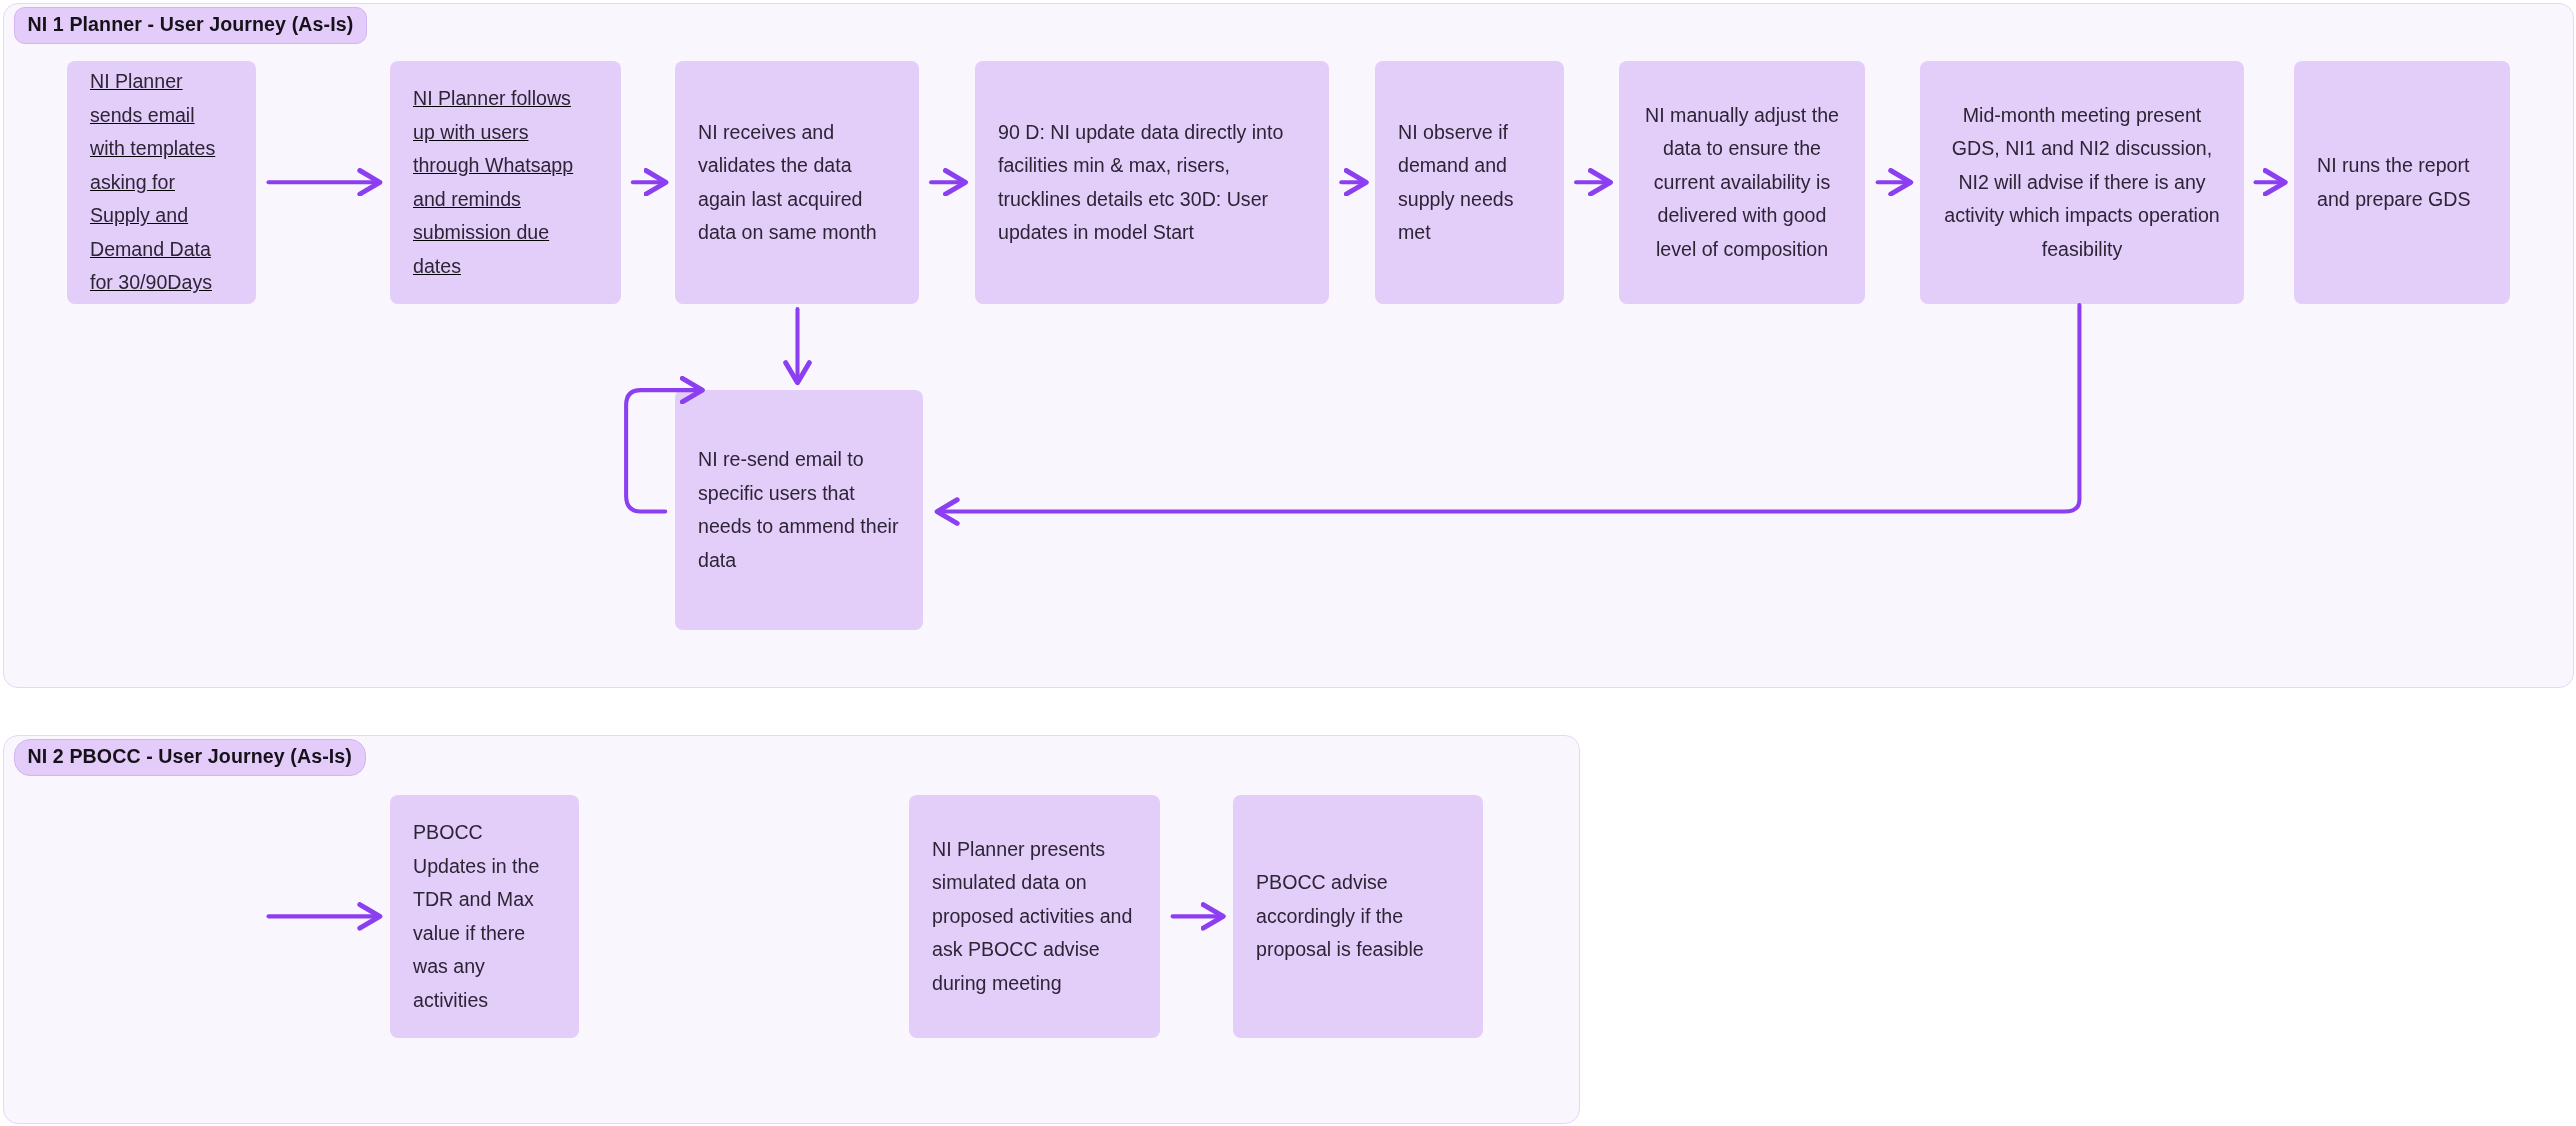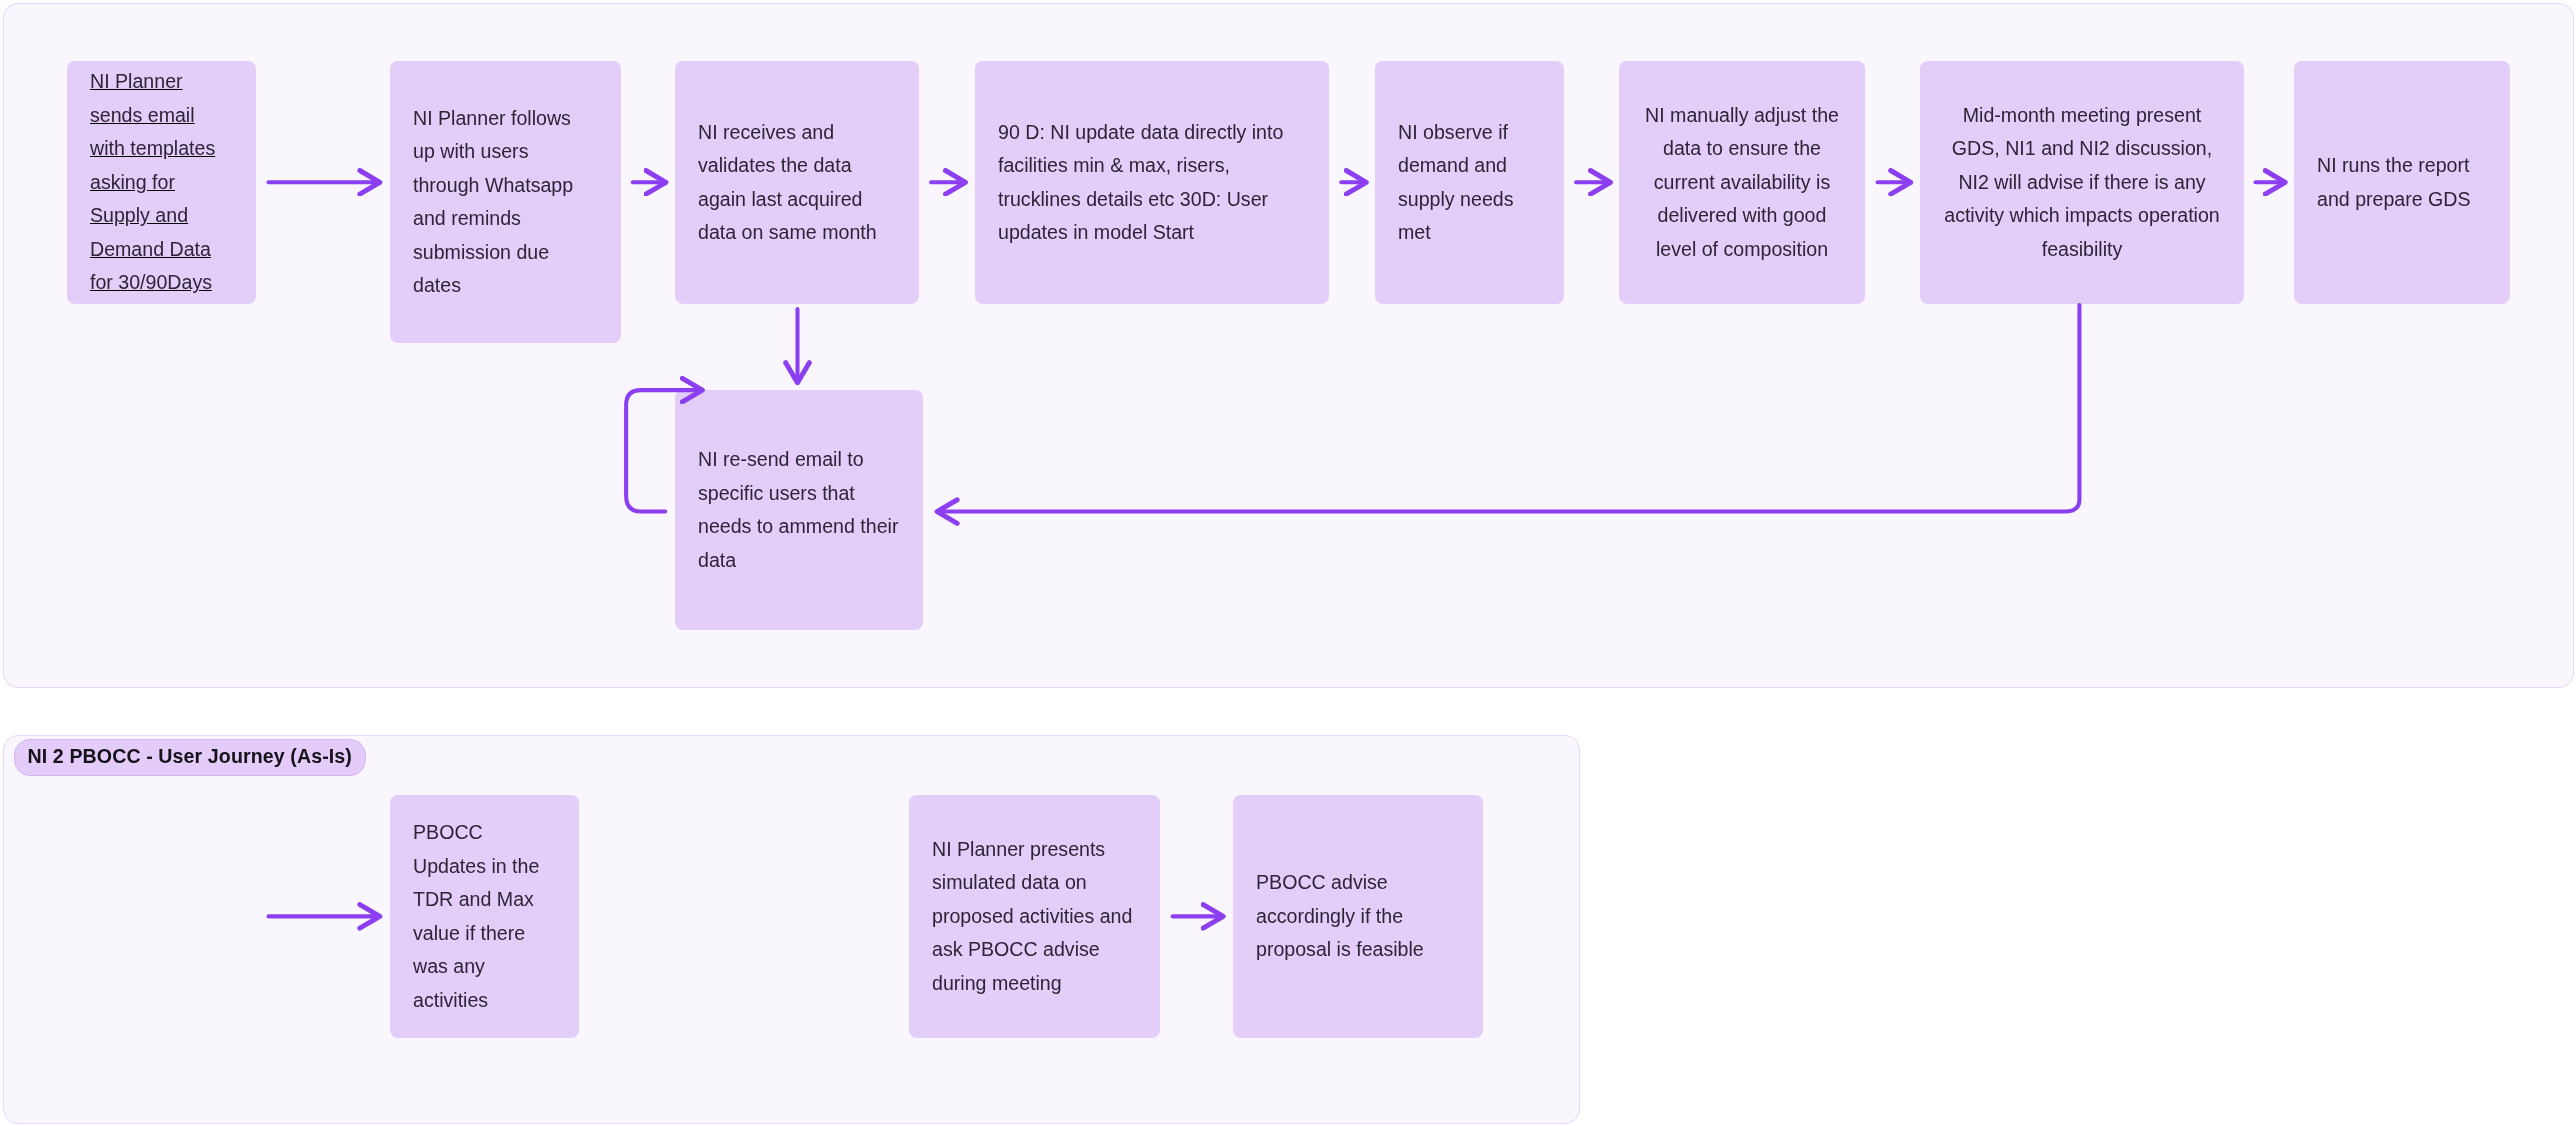--- a/index.html
+++ b/index.html
@@ -74,26 +74,27 @@
     height: 1127px;
     pointer-events: none;
   }
 </style>
 </head>
 <body>
 
 <div id="canvas">
 
   <div class="section" id="section-1"></div>
+  <div class="section-title" id="title-1">NI 1 Planner - User Journey (As-Is)</div>
 
   <div class="card" style="left:67px; top:61px; width:189px; height:243px;text-decoration:underline;">
     <div class="card-text">NI Planner sends email with templates asking for Supply and Demand Data for 30/90Days</div>
   </div>
 
-  <div class="card" style="left:390px; top:61px; width:231px; height:282px;">
+  <div class="card" style="left:390px; top:61px; width:231px; height:243px;text-decoration:underline;">
     <div class="card-text">NI Planner follows up with users through Whatsapp and reminds submission due dates</div>
   </div>
 
   <div class="card" style="left:675px; top:61px; width:244px; height:243px;">
     <div class="card-text">NI receives and validates the data again last acquired data on same month</div>
   </div>
 
   <div class="card" style="left:975px; top:61px; width:354px; height:243px;">
     <div class="card-text">90 D: NI update data directly into facilities min &amp; max, risers, trucklines details etc 30D: User updates in model Start</div>
   </div>

